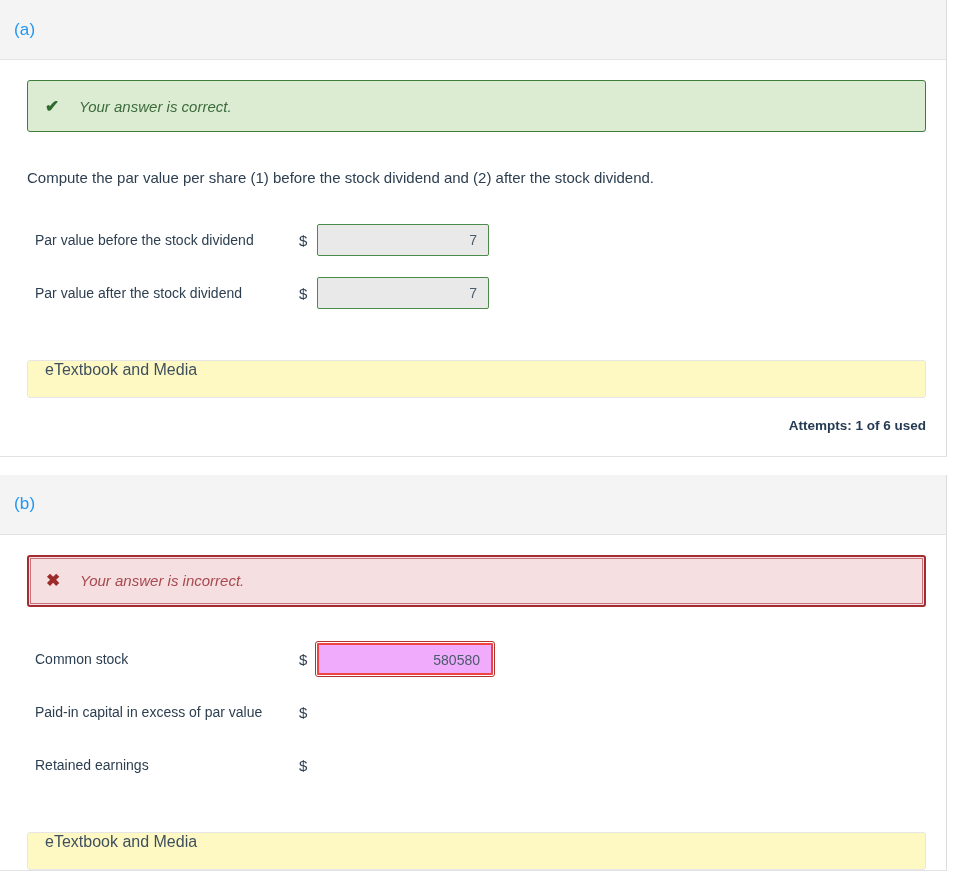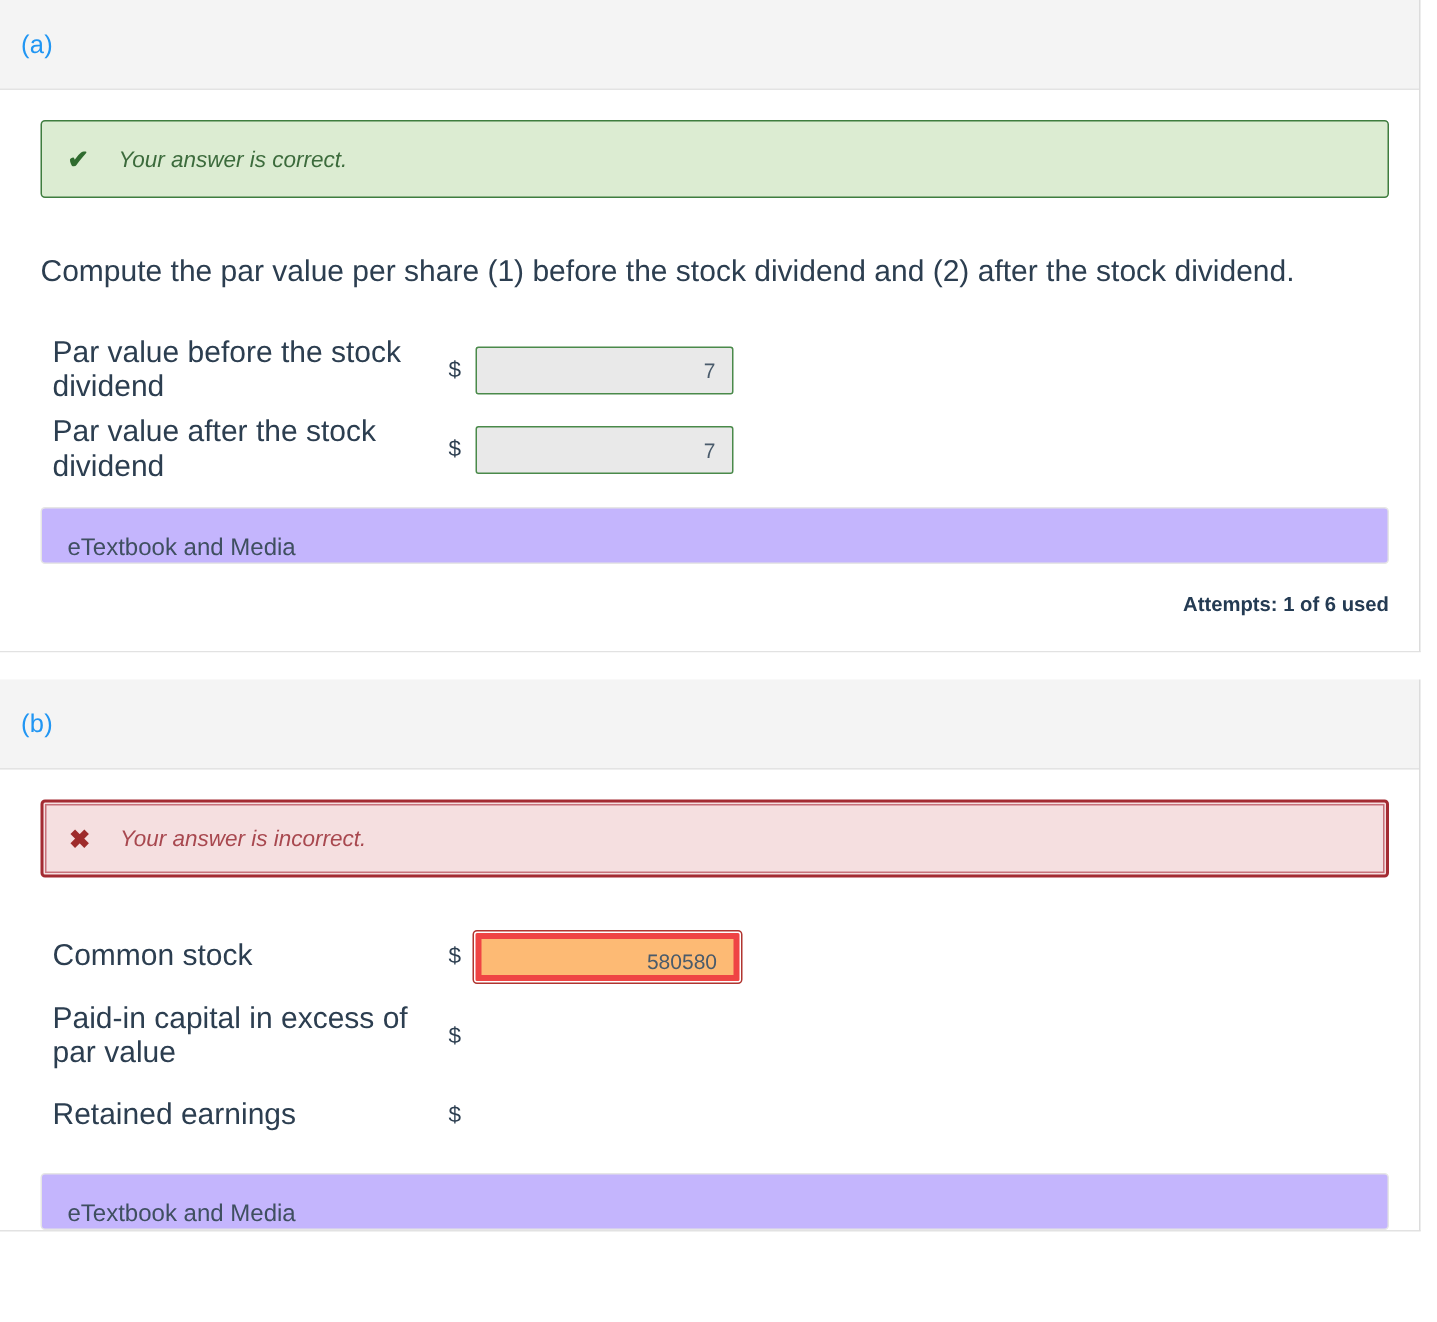--- a/index.html
+++ b/index.html
@@ -80,38 +80,38 @@
     font-weight: bold;
   }
   .icon-check { color: #2f6b2f; }
   .icon-cross { color: #9e2b2b; }
   .banner-text { font-size: 15px; font-style: italic; }
 
   
   .prompt {
     margin-top: 36px;
     margin-bottom: 0;
-    font-size: 20px;
+    font-size: 15px;
     color: #2c3e50;
     line-height: 1.3;
   }
 
   
   .answers {
     margin-top: 26px;
   }
   .answer-row {
     display: flex;
     align-items: center;
     height: 53px;
   }
   .answer-label {
     width: 272px;
     padding-left: 8px;
-    font-size: 20px;
+    font-size: 14px;
     color: #2c3e50;
     box-sizing: border-box;
   }
   .dollar {
     width: 18px;
     font-size: 15px;
     color: #2c3e50;
   }
   .field {
     box-sizing: border-box;
@@ -123,38 +123,38 @@
     font-size: 14px;
     font-family: "Liberation Sans", sans-serif;
     color: #4a5b6b;
   }
   .field-correct {
     background: #e9e9e9;
     border: 1px solid #4a8a4a;
     border-radius: 2px;
   }
   .field-incorrect {
-    background: #fdba74;
-    border: 4px solid #ef4444;
+    background: #f0abfc;
+    border: 2px solid #ef4444;
     outline: 1px solid #b0342f;
     outline-offset: 1px;
     border-radius: 1px;
     width: 176px;
   }
 
   
   .etext-bar {
-    margin-top: 12px;
+    margin-top: 40px;
     width: 899px;
     height: 38px;
-    background: #c4b5fd;
+    background: #fef9c3;
     border: 1px solid #e6e6e6;
     border-radius: 3px;
     display: flex;
-    align-items: flex-end;
+    align-items: flex-start;
     padding-left: 17px;
     box-sizing: border-box;
   }
   .etext-link {
     font-size: 16px;
     color: #3f4f60;
   }
 
   .attempts-row {
     width: 899px;

